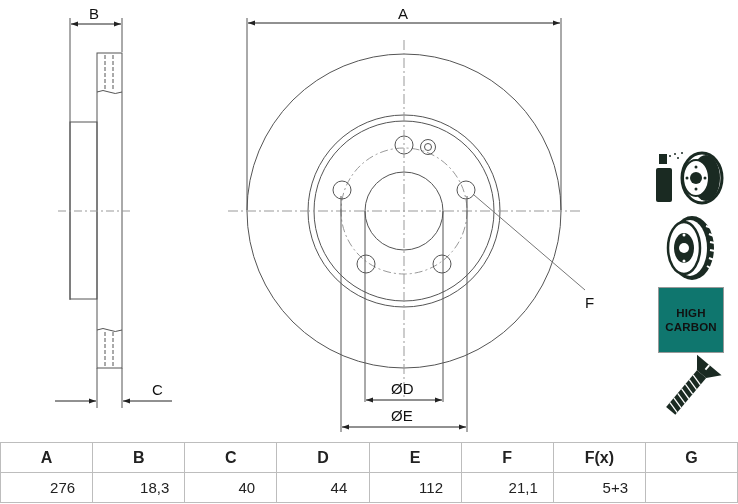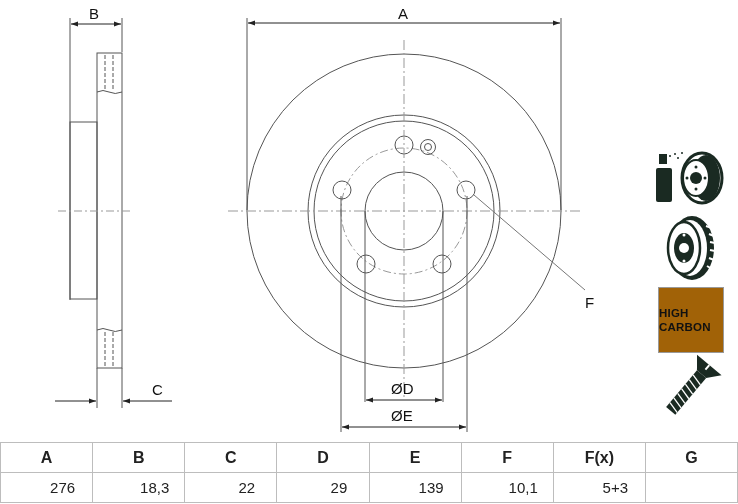--- a/index.html
+++ b/index.html
@@ -1,20 +1,20 @@
 <!DOCTYPE html>
 <html><head>
 <meta charset="utf-8">
 <style>
   html, body { margin:0; padding:0; background:#ffffff; }
   body { width:738px; height:504px; position:relative; overflow:hidden; font-family:"Liberation Sans", sans-serif; }
   #drawing { position:absolute; left:0; top:0; width:738px; height:440px; }
   .lbl { font-family:"Liberation Sans", sans-serif; font-size:15px; fill:#111; }
-  .hc-box { position:absolute; left:658px; top:287px; width:64px; height:64px; border:1px solid #999; background:#a16207;
-            display:flex; flex-direction:column; align-items:flex-start; justify-content:center; }
+  .hc-box { position:absolute; left:658px; top:287px; width:64px; height:64px; border:1px solid #999; background:#0f766e;
+            display:flex; flex-direction:column; align-items:center; justify-content:center; }
   .hc-box span { font-family:"Liberation Sans", sans-serif; font-weight:bold; font-size:11.5px; line-height:14px; color:#111; letter-spacing:0.2px; }
   table.spec { position:absolute; left:0; top:442px; width:738px; border-collapse:collapse; table-layout:fixed; }
   table.spec td { border:1px solid #bdbdbd; text-align:center; font-family:"Liberation Sans", sans-serif; color:#222; height:29px; padding:0; }
   table.spec tr.hdr td { font-weight:bold; font-size:16px; }
   table.spec tr.val td { font-size:15px;padding-left:32px; }
 </style>
 </head>
 <body>
 
 <svg id="drawing" viewBox="0 0 738 440" xmlns="http://www.w3.org/2000/svg">
@@ -157,21 +157,21 @@
     <td>C</td>
     <td>D</td>
     <td>E</td>
     <td>F</td>
     <td>F(x)</td>
     <td>G</td>
   </tr>
   <tr class="val">
     <td>276</td>
     <td>18,3</td>
-    <td>22</td>
-    <td>29</td>
-    <td>139</td>
-    <td>10,1</td>
+    <td>40</td>
+    <td>44</td>
+    <td>112</td>
+    <td>21,1</td>
     <td>5+3</td>
     <td></td>
   </tr>
 </tbody>
   </table>
 
 </body></html>

